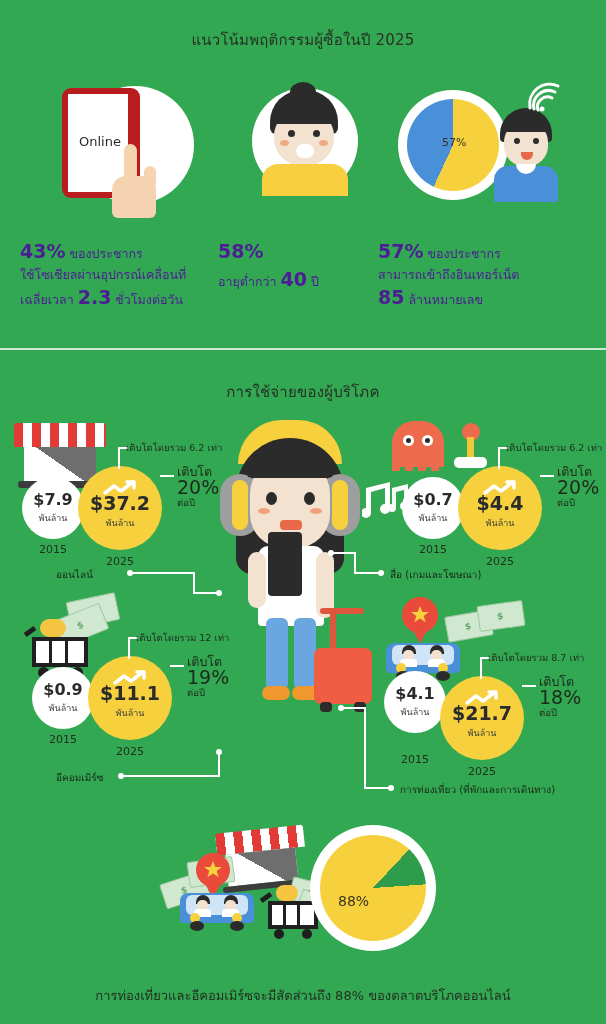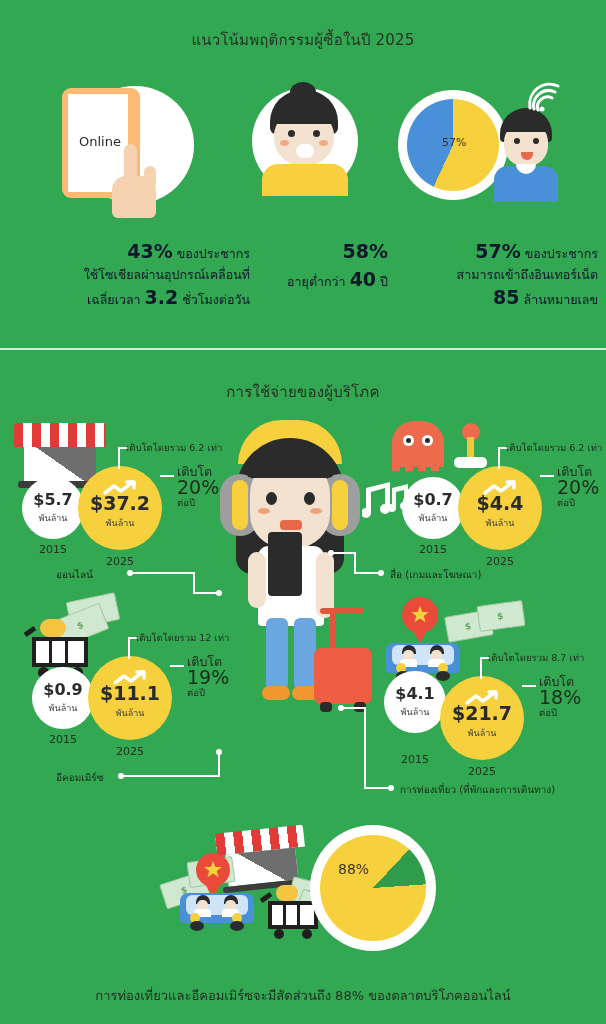--- a/index.html
+++ b/index.html
@@ -16,30 +16,30 @@
   .section-title {
     width:606px; text-align:center; color:#263226;
     font-size:15px; letter-spacing:.2px;
   }
   .divider {
     position:absolute; left:0; width:606px; height:2px;
     background:#eaf5ea; opacity:.85;
   }
 
   
-  .stat-block { position:absolute; text-align:right; color:#0f172a; line-height:1.45; }
+  .stat-block { position:absolute; text-align:left; color:#4c1d95; line-height:1.45; }
   .stat-line { font-size:12.5px; white-space:nowrap; }
   .big { font-size:19px; font-weight:bold; }
 
   
   .circle { border-radius:50%; }
   .white-blob { background:#ffffff; border-radius:50%; }
 
   
-  .tablet-body { background:#fdba74; border-radius:9px;text-decoration:underline; }
+  .tablet-body { background:#b91c1c; border-radius:9px;text-decoration:underline; }
   .tablet-screen { background:#ffffff; }
   .tablet-label { color:#2b2b2b; font-size:13px; }
   .hand { background:#f6d3b0; }
 
   
   .face-skin { background:#f3e2cf; }
   .hair { background:#2b2b2b; }
   .shirt-yellow { background:#f7cf3f; }
   .shirt-blue { background:#4a90d9; }
   .mouth { background:#ffffff; }
@@ -159,21 +159,21 @@
           <path d="M14 28 A10 10 0 0 1 28 16"></path>
         </g>
         <circle cx="18" cy="27" r="2.5" fill="#ffffff"></circle>
       </svg>
     </div>
   </div>
 
   <div class="stat-block" style="left:20px;top:238px;width:230px;">
     <div class="stat-line"><span class="big">43%</span><span> ของประชากร</span></div>
     <div class="stat-line"><span>ใช้โซเชียลผ่านอุปกรณ์เคลื่อนที่</span></div>
-    <div class="stat-line"><span>เฉลี่ยเวลา </span><span class="big">3.2</span><span> ชั่วโมงต่อวัน</span></div>
+    <div class="stat-line"><span>เฉลี่ยเวลา </span><span class="big">2.3</span><span> ชั่วโมงต่อวัน</span></div>
   </div>
 
   <div class="stat-block" style="left:218px;top:238px;width:170px;">
     <div class="stat-line"><span class="big">58%</span></div>
     <div class="stat-line"><span>อายุต่ำกว่า </span><span class="big">40</span><span> ปี</span></div>
   </div>
 
   <div class="stat-block" style="left:378px;top:238px;width:220px;">
     <div class="stat-line"><span class="big">57%</span><span> ของประชากร</span></div>
     <div class="stat-line"><span>สามารถเข้าถึงอินเทอร์เน็ต</span></div>
@@ -236,21 +236,21 @@
     <div class="abs" style="left:14px;top:8px;width:92px;height:66px;">
       <div class="awning" style="left:0;top:0;width:92px;height:24px;
            background:repeating-linear-gradient(90deg,#e23b37 0 9px,#ffffff 9px 18px);"></div>
       <div class="abs" style="left:10px;top:24px;width:72px;height:34px;background:#ffffff;"></div>
       <div class="abs" style="left:10px;top:24px;width:72px;height:34px;
            background:linear-gradient(215deg,#6e6e6e 0 50%,transparent 50% 100%);"></div>
       <div class="abs" style="left:4px;top:58px;width:84px;height:7px;background:#3c3c3c;border-radius:3px;"></div>
     </div>
 
     <div class="bubble white" style="left:22px;top:62px;width:62px;height:62px;">
-      <span class="amount" style="font-size:16px;">$5.7</span>
+      <span class="amount" style="font-size:16px;">$7.9</span>
       <span class="unit">พันล้าน</span>
     </div>
     <div class="bubble yellow" style="left:78px;top:51px;width:84px;height:84px;">
       <span class="spark" style="top:14px;">
         <svg width="34" height="16" viewBox="0 0 34 16">
             <polyline points="2,13 11,6 18,11 30,2" fill="none" stroke="#ffffff" stroke-width="3.5" stroke-linecap="round" stroke-linejoin="round"></polyline>
             <polyline points="24,2 31,2 31,8" fill="none" stroke="#ffffff" stroke-width="3.5" stroke-linecap="round" stroke-linejoin="round"></polyline>
           </svg>
       </span>
       <span class="amount" style="font-size:19px;margin-top:8px;">$37.2</span>
@@ -504,18 +504,18 @@
       <div class="abs" style="left:14px;top:20px;width:42px;height:20px;
            background:linear-gradient(to right,#fff 0 11px,transparent 11px 14px,#fff 14px 25px,transparent 25px 28px,#fff 28px 42px);"></div>
       <div class="cart-part" style="left:2px;top:10px;width:12px;height:5px;transform:rotate(-35deg);"></div>
       <div class="cart-part" style="left:16px;top:44px;width:10px;height:10px;border-radius:50%;"></div>
       <div class="cart-part" style="left:44px;top:44px;width:10px;height:10px;border-radius:50%;"></div>
     </div>
 
     <div class="white-blob abs" style="left:170px;top:0px;width:126px;height:126px;"></div>
     <div class="abs circle" style="left:180px;top:10px;width:106px;height:106px;
                 background:conic-gradient(#f7d13d 0deg 43deg, #2e9c4a 43deg 86deg, #f7d13d 86deg 360deg);"></div>
-    <div class="abs" style="left:198px;top:36px;font-size:14px;color:#3a3320;text-align:center;">88%</div>
+    <div class="abs" style="left:198px;top:68px;font-size:14px;color:#3a3320;text-align:center;">88%</div>
   </div>
 
   <div class="caption" style="top:966px;left:0;margin-top:19px;">การท่องเที่ยวและอีคอมเมิร์ซจะมีสัดส่วนถึง 88% ของตลาดบริโภคออนไลน์</div>
 
 </div>
 
 </body></html>

